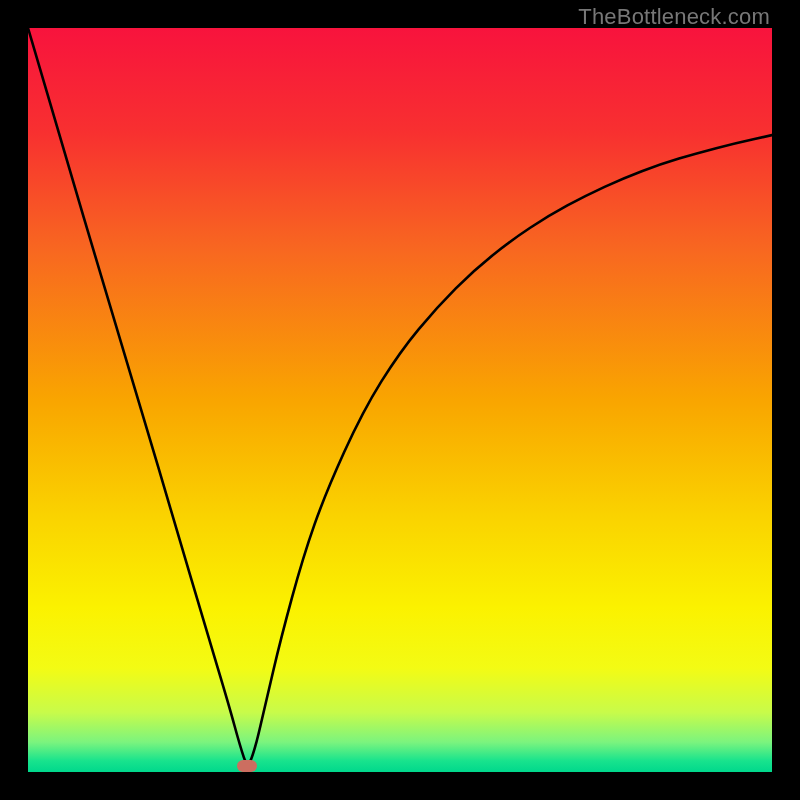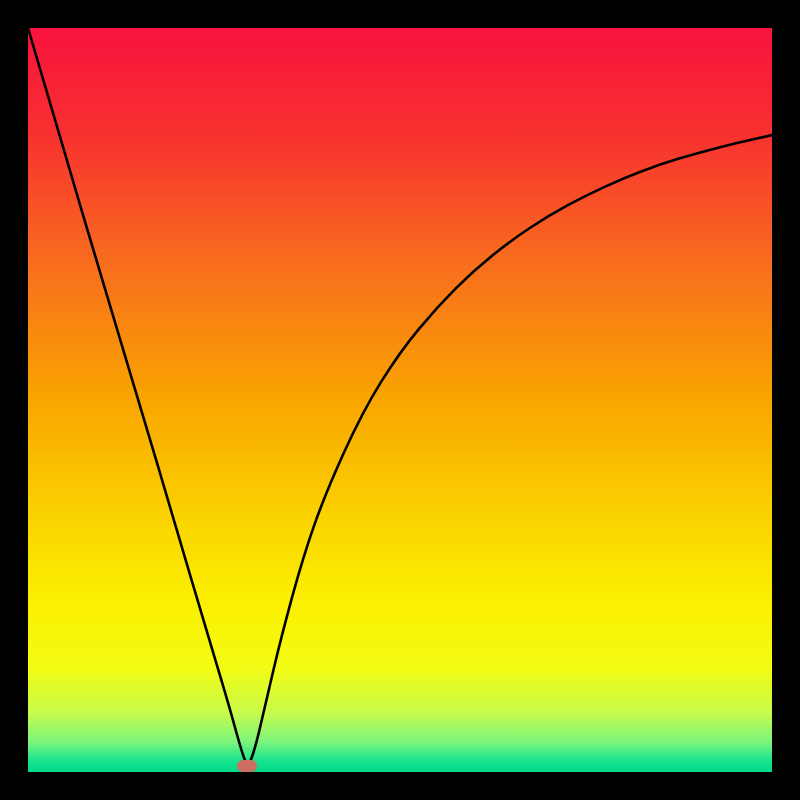--- a/index.html
+++ b/index.html
@@ -53,20 +53,21 @@
     height: 12px;
     border-radius: 6px;
     background: #cc6e60;
     transform: translate(-50%, -50%);
   }
 </style>
 </head>
 <body>
 <div class="outer">
 
+  <div class="watermark">TheBottleneck.com</div>
 
   <div class="plot">
     <svg class="gradient-bg" viewBox="0 0 744 744" preserveAspectRatio="none">
       <defs>
         <linearGradient id="bgGrad" x1="0" y1="0" x2="0" y2="1">
             <stop offset="0%" stop-color="#f8133d"></stop>
             <stop offset="14.000000000000002%" stop-color="#f83030"></stop>
             <stop offset="30%" stop-color="#f86820"></stop>
             <stop offset="50%" stop-color="#f9a500"></stop>
             <stop offset="66%" stop-color="#fad400"></stop>

